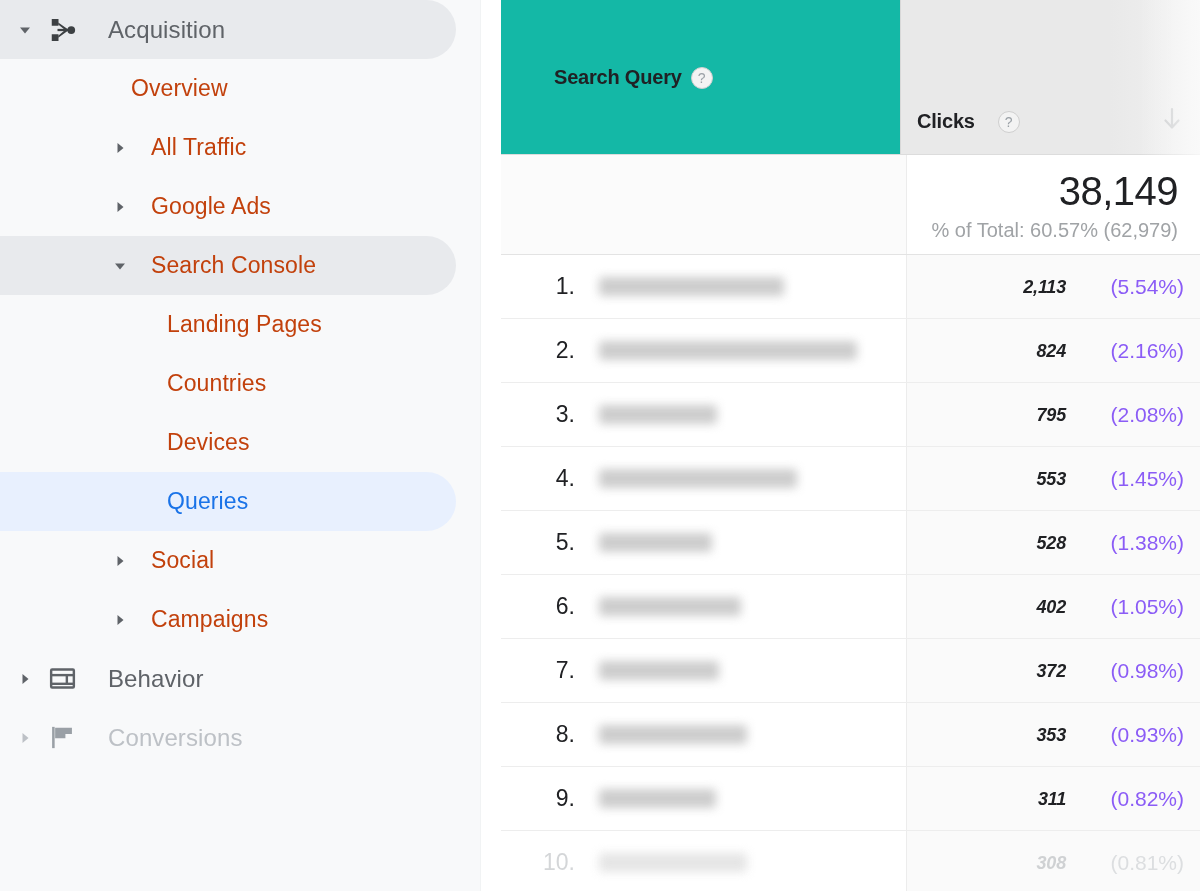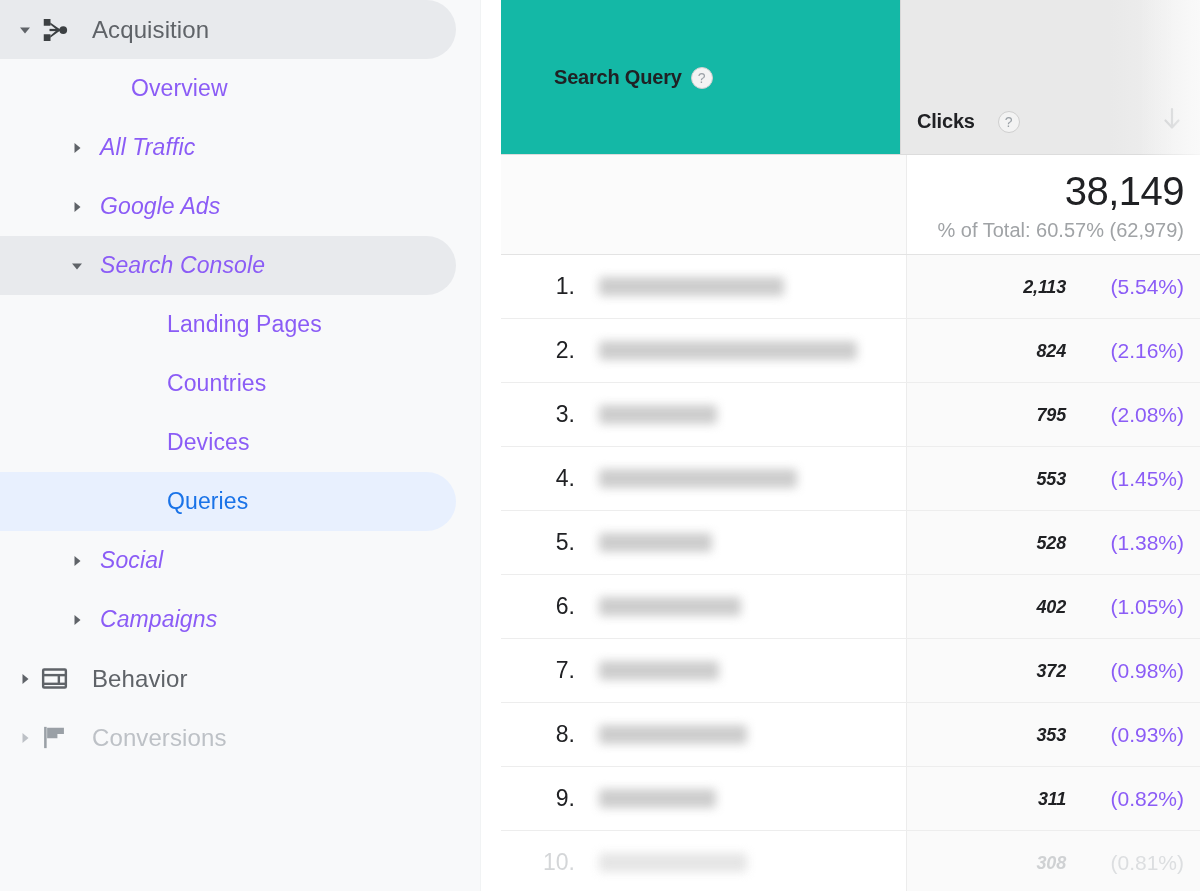--- a/index.html
+++ b/index.html
@@ -23,20 +23,21 @@
   }
   .nav-item {
     position: relative;
     display: flex;
     align-items: center;
     height: 59px;
     width: 456px;
     border-top-right-radius: 30px;
     border-bottom-right-radius: 30px;
     cursor: pointer;
+    gap: 8px;
   }
   .nav-item.level-top { padding-left: 14px; }
   .nav-item.sel-gray { background: #e8eaed; }
   .nav-item.sel-blue { background: #e8f0fe; }
 
   .twisty {
     width: 22px; min-width: 22px;
     display: flex; align-items: center; justify-content: center;
     color: #5f6368;
   }
@@ -44,32 +45,32 @@
 
   .nav-icon {
     width: 38px; min-width: 38px;
     display: flex; align-items: center; justify-content: flex-start;
     margin-left: 4px;
   }
   .nav-icon svg { display: block; }
 
   .nav-label {
     font-size: 23px;
-    color: #8b5cf6;
+    color: #c2410c;
     letter-spacing: 0.1px;
     line-height: 1;
     white-space: nowrap;
   }
   .nav-label.top { font-size: 24px; color: #5f6368; }
   .nav-label.muted { color: #bdc1c6; }
   .nav-label.active { color: #1a73e8; }
 
   
   .ind-overview { padding-left: 131px; }
-  .ind-sub      { padding-left: 70px; font-style: italic; }  
+  .ind-sub      { padding-left: 113px; }  
   .ind-leaf     { padding-left: 167px; }
 
   .sub-twisty {
     width: 24px; min-width: 24px;
     display: flex; align-items: center;
     color: #5f6368;
     margin-right: 6px;
   }
 
   
@@ -157,21 +158,21 @@
     align-items: center;
     justify-content: flex-end;
     padding-right: 16px;
     position: relative;
   }
   .row.summary .cell-clicks {
     background: #ffffff;
     flex-direction: column;
     justify-content: center;
     align-items: flex-end;
-    padding-right: 16px;
+    padding-right: 22px;
   }
 
   .rank {
     font-size: 23px;
     color: #202124;
     width: 40px;
     text-align: right;
     margin-right: 24px;
     line-height: 1;
   }

